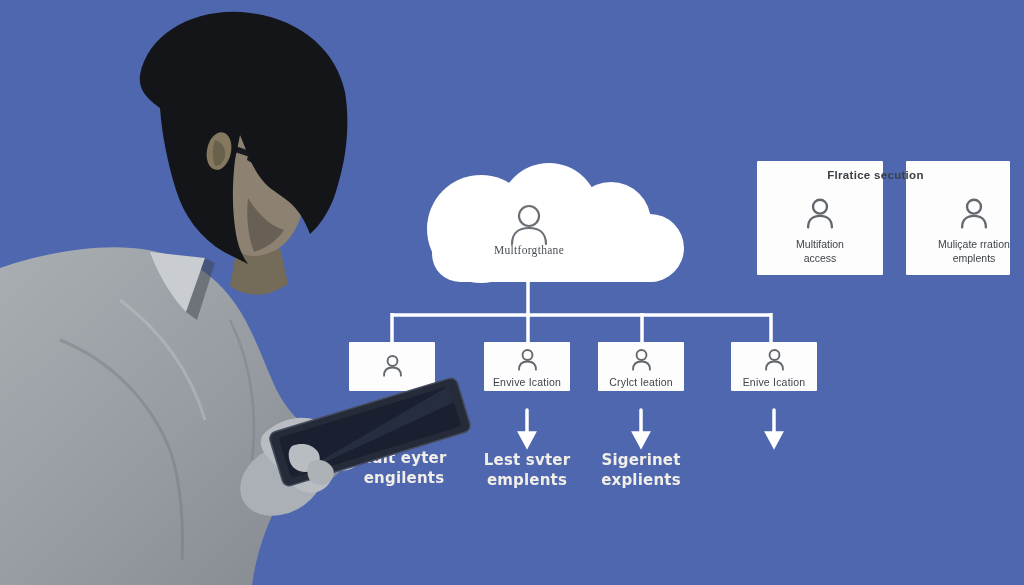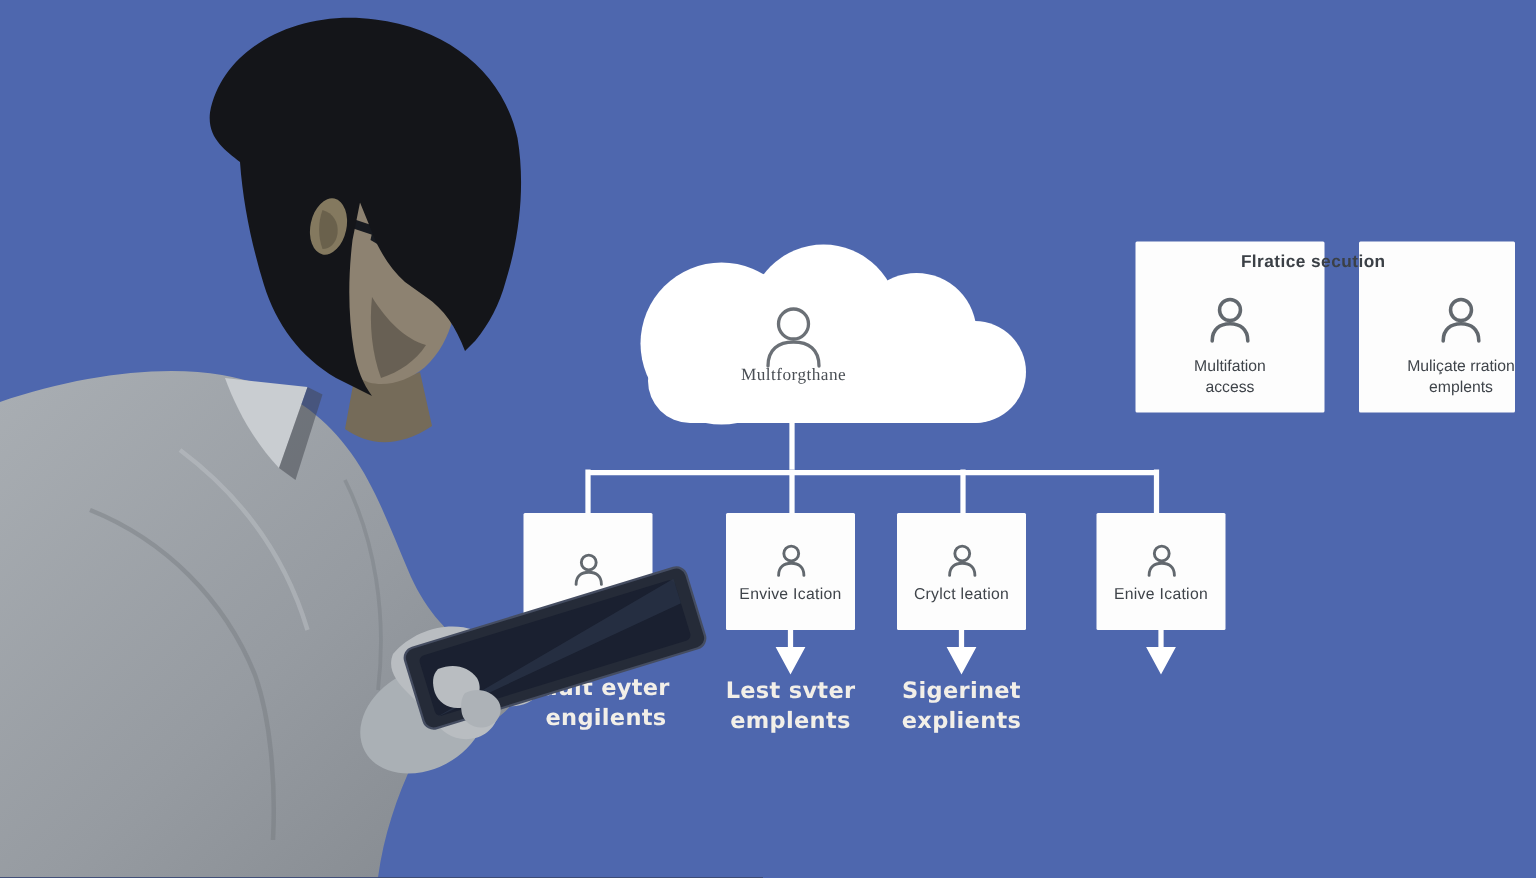--- a/index.html
+++ b/index.html
@@ -4,21 +4,21 @@
 <style>
   html,body{margin:0;padding:0;background:#30364a;}
   #stage{
     position:relative;width:1024px;height:585px;overflow:hidden;
     background:#4e67ae;
     font-family:"Liberation Sans",sans-serif;
   }
   
   #diagram-svg{position:absolute;left:0;top:0;z-index:1;}
   .node-box{
-    position:absolute;width:86px;height:78px;background:#fdfdfd;
+    position:absolute;width:86px;height:49px;background:#fdfdfd;
     display:flex;flex-direction:column;align-items:center;justify-content:center;
     gap:3px;z-index:1;border-radius:1px;
   }
   .node-box .plabel{
     font-size:10.5px;color:#3f444a;letter-spacing:.2px;white-space:nowrap;
   }
   .picon{display:block;}
   .card-box{
     position:absolute;top:161px;height:114px;background:#fdfdfd;
     display:flex;flex-direction:column;align-items:center;justify-content:flex-end;

